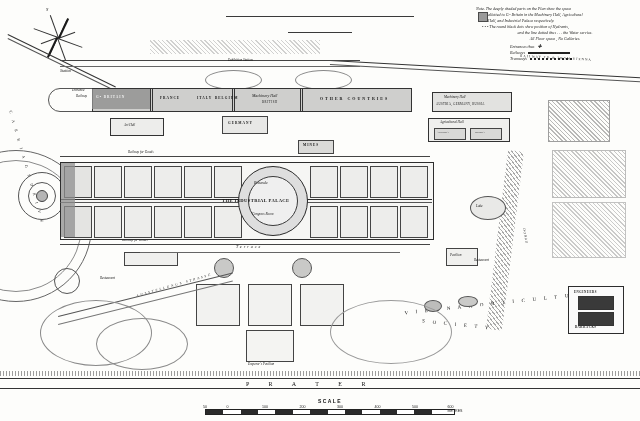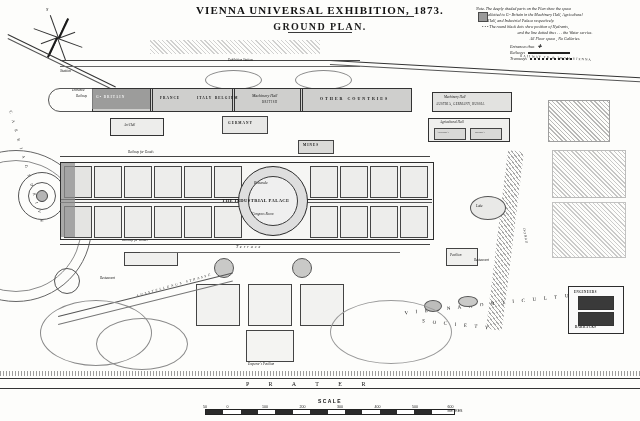--- a/index.html
+++ b/index.html
@@ -82,23 +82,21 @@
   .halltone{position:absolute;background:repeating-linear-gradient(
       90deg,#4d4d4d 0 1px,transparent 1px 3px);}
   .greytone{position:absolute;background:repeating-linear-gradient(
       45deg,#9b9b9b 0 1px,transparent 1px 3px);}
 </style>
 </head>
 <body>
 
 <div id="plan">
 
-  <div id="title" class="abs">VIENNA UNIVERSAL EXHIBITION, 1873.</div>
   <div class="tunder" style="left:226px;top:16px;width:188px;"></div>
-  <div id="subtitle" class="abs">GROUND PLAN.</div>
   <div class="tunder" style="left:288px;top:32px;width:64px;"></div>
 
   <div class="swatch"></div>
   <div id="note">
     <span class="nl">Note. The deeply shaded parts on the Plan shew the space</span>
     <span class="nl" style="padding-left:12px;">allotted to Gᴮ Britain in the Machinery Hall, Agricultural</span>
     <span class="nl" style="padding-left:12px;">Hall, and Industrial Palace respectively.</span>
     <span class="nl" style="padding-left:6px;">• • • The round black dots shew position of Hydrants,</span>
     <span class="nl center">and the line dotted thus . . . the Water service.</span>
     <span class="nl center">All Floor space , No Galleries.</span>

